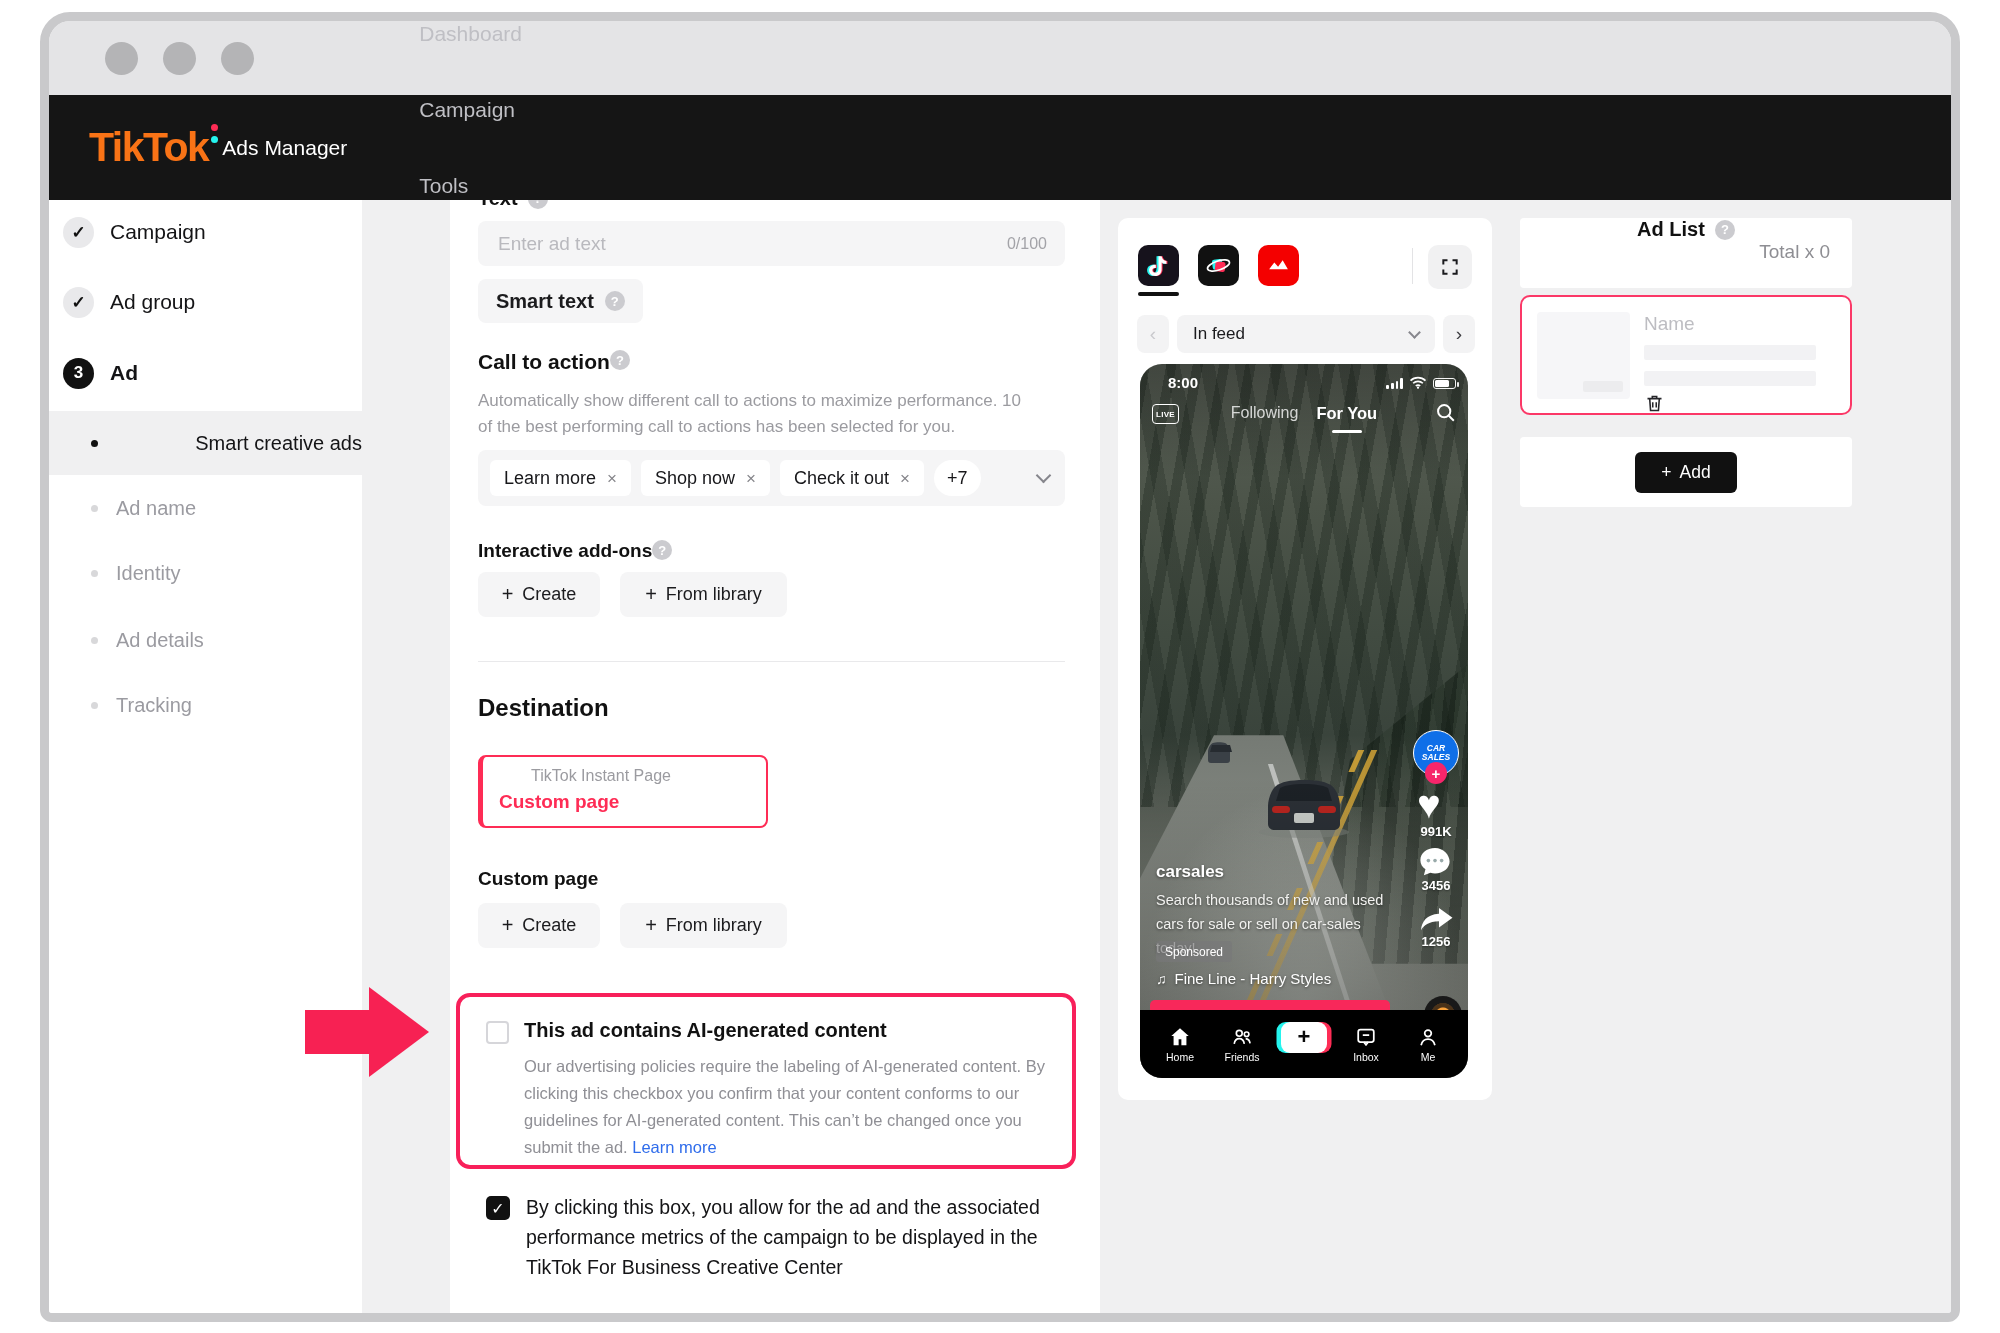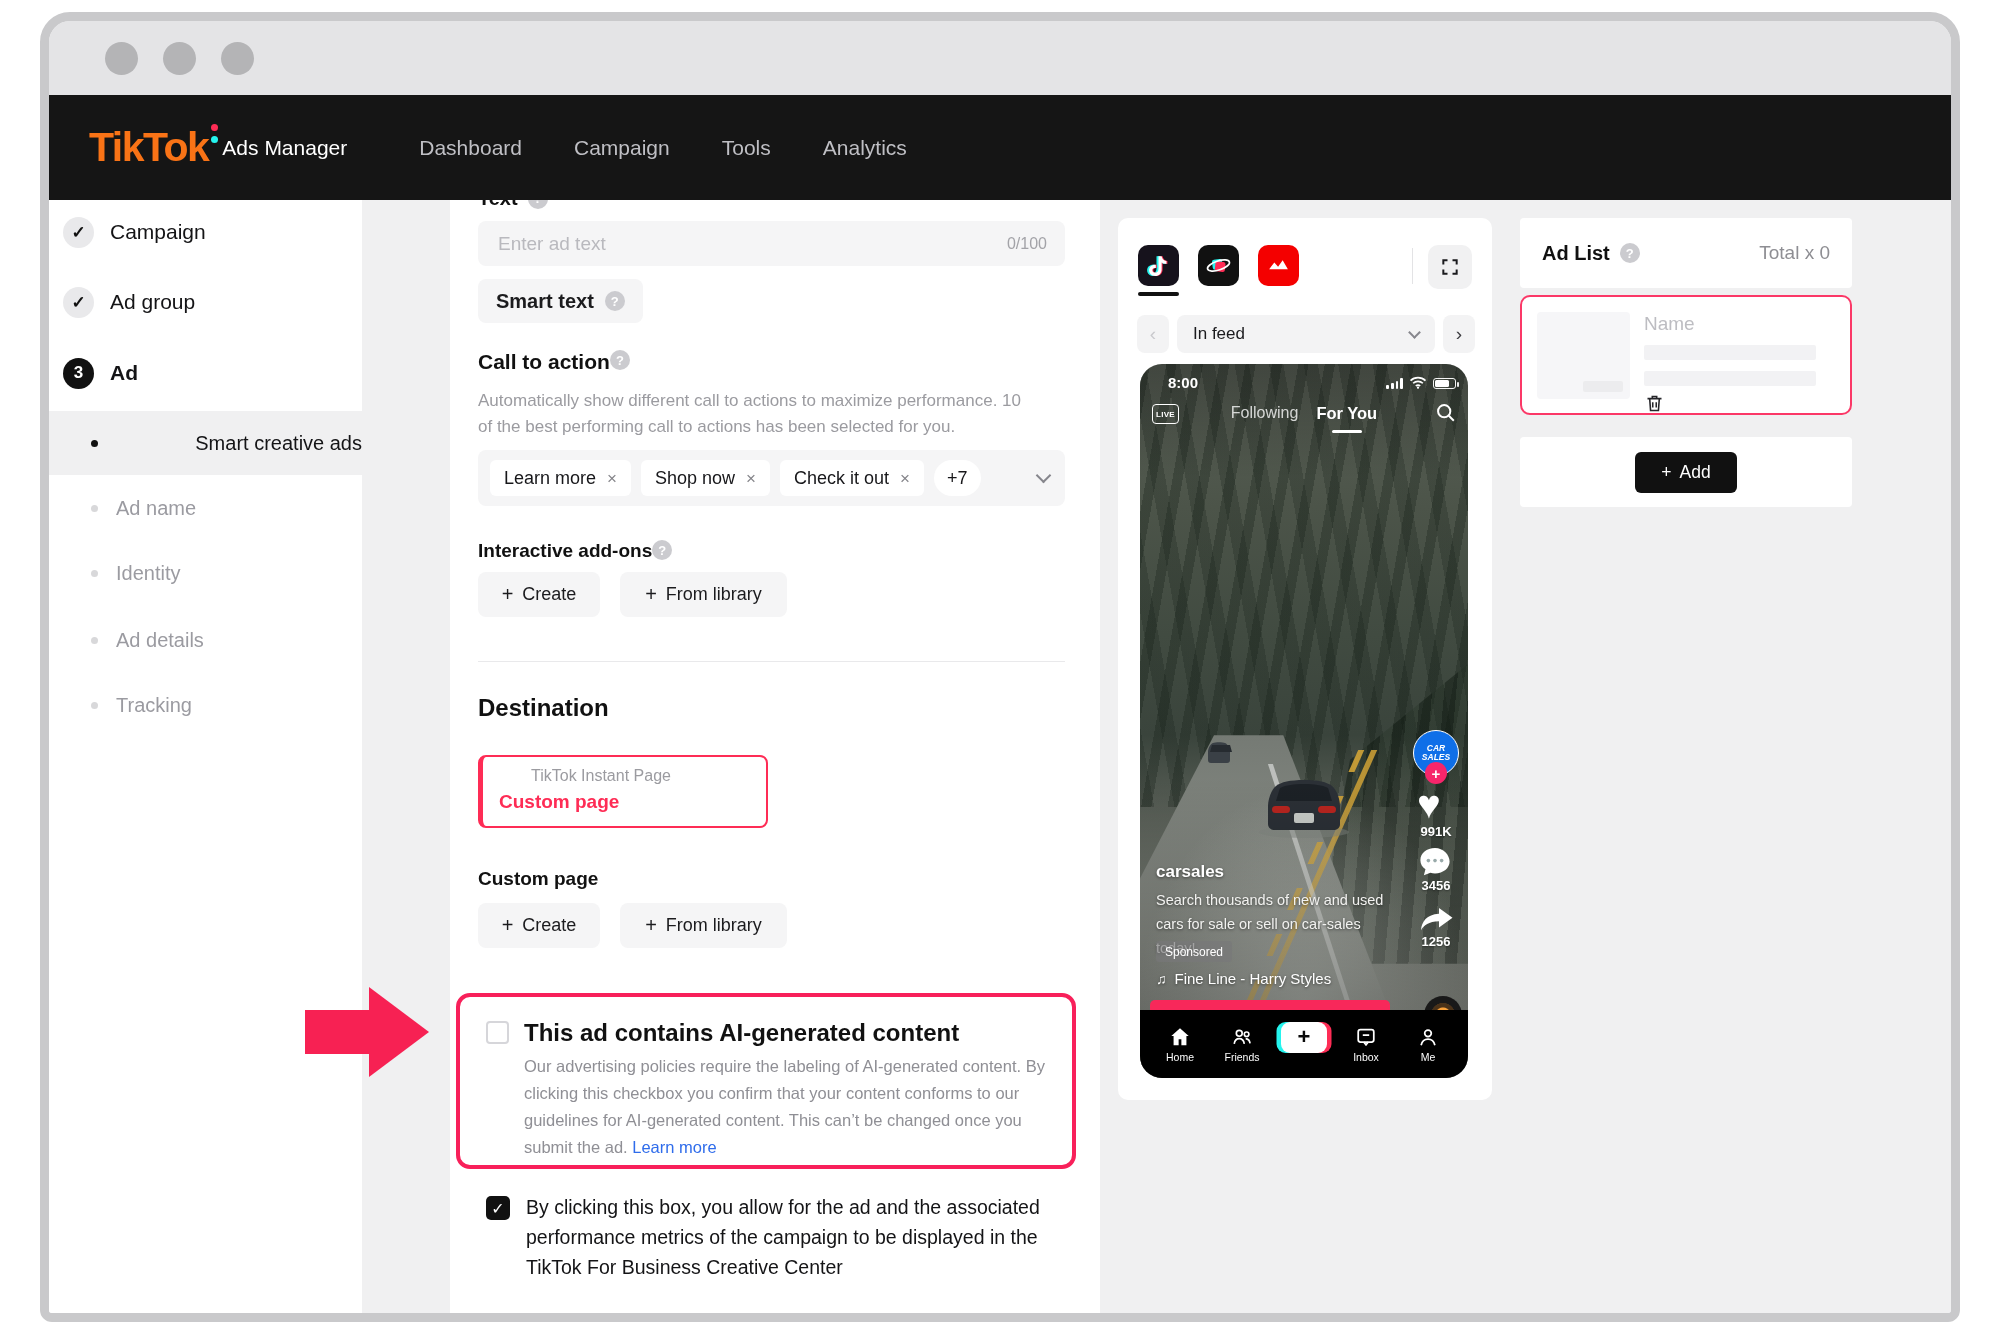--- a/index.html
+++ b/index.html
@@ -13,21 +13,21 @@
   .win-dot{width:33px;height:33px;border-radius:50%;background:#b4b4b6;}
 
   
   .navbar{height:105px;background:#151515;display:flex;align-items:center;padding:0 40px;}
   .brand{color:#f97316;font-size:41px;font-weight:bold;letter-spacing:-1.5px;display:flex;align-items:flex-start;}
   .brand-colon{display:inline-flex;flex-direction:column;gap:5px;margin-left:3px;}
   .brand-colon i{width:7px;height:7px;border-radius:50%;}
   .brand-colon .c1{background:#fe2c55;}
   .brand-colon .c2{background:#25f4ee;}
   .product{color:#fff;font-size:21px;margin-left:4px;font-weight:400;}
-  .navlinks{display:flex;gap:52px;margin-left:72px;}
+  .navlinks{display:flex;gap:52px;margin-left:72px;flex-direction:column;}
   .navlink{color:#bfbfc4;font-size:21px;cursor:pointer;}
 
   
   .content{position:absolute;top:179px;left:0;right:0;bottom:0;background:#f0f0f1;}
 
   
   .sidebar{position:absolute;left:0;top:0;width:313px;height:100%;background:#fff;}
   .step{position:absolute;left:0;width:100%;height:46px;display:flex;align-items:center;}
   .step-campaign{top:9px;} .step-adgroup{top:79px;} .step-ad{top:150px;}
   .step-circle{width:31px;height:31px;border-radius:50%;margin-left:14px;margin-right:16px;
@@ -84,21 +84,21 @@
   .dest-title{font-size:16px;color:#9b9ba0;margin-left:32px;}
   .dest-value{font-size:19px;font-weight:700;color:#fe2c55;margin-top:6px;}
   .cp-label{top:668px;left:28px;font-size:19px;}
   .b-create2{top:703px;left:28px;width:122px;}
   .b-lib2{top:703px;left:170px;width:167px;}
 
   .ai-box{position:absolute;top:793px;left:6px;width:620px;height:176px;background:#fff;
     border:4px solid #f8205a;border-radius:14px;}
   .ai-check{position:absolute;left:26px;top:24px;width:23px;height:23px;border:2px solid #d6d6da;
     border-radius:4px;background:#fff;cursor:pointer;}
-  .ai-label{position:absolute;left:64px;top:22px;font-size:24px;font-weight:700;color:#111;}
+  .ai-label{position:absolute;left:64px;top:22px;font-size:20px;font-weight:700;color:#111;}
   .ai-desc{position:absolute;left:64px;top:56px;width:528px;font-size:16.5px;line-height:27px;color:#8f8f95;}
   .link-blue{color:#2f6ceb;cursor:pointer;}
 
   .consent-check{position:absolute;left:36px;top:996px;width:24px;height:24px;background:#111;border-radius:5px;
     color:#fff;display:flex;align-items:center;justify-content:center;font-size:16px;cursor:pointer;}
   .consent-text{position:absolute;left:76px;top:992px;width:525px;font-size:19.5px;line-height:30px;color:#141416;}
 
   
   .arrow-shaft{position:absolute;left:256px;top:810px;width:72px;height:44px;background:#f72153;}
   .arrow-head{position:absolute;left:320px;top:787px;width:0;height:0;
@@ -189,21 +189,21 @@
 
   .phone-nav{position:absolute;left:0;right:0;bottom:0;height:68px;background:#000;display:flex;
     align-items:center;justify-content:space-between;padding:0 14px;}
   .pn-item{display:flex;flex-direction:column;align-items:center;gap:3px;width:52px;}
   .pn-label{color:#fdfdfd;font-size:10.5px;}
   .pn-plus{width:46px;height:31px;background:#fff;border-radius:9px;display:flex;align-items:center;justify-content:center;
     color:#0b0b0b;font-size:22px;font-weight:700;box-shadow:-4.5px 0 0 #25f4ee,4.5px 0 0 #fe2c55;margin-bottom:14px;}
 
   
   .adlist-header{position:absolute;left:1471px;top:18px;width:332px;height:70px;background:#fff;border-radius:4px;
-    display:flex;align-items:center;padding:0 22px;}
+    display:flex;align-items:center;padding:0 22px;flex-direction:column;}
   .al-title{font-size:20px;font-weight:700;color:#111;display:flex;align-items:center;gap:10px;}
   .al-total{margin-left:auto;font-size:19px;color:#8e8e93;}
   .adlist-card{position:absolute;left:1471px;top:95px;width:332px;height:120px;background:#fff;
     border:2.5px solid #fb3867;border-radius:10px;cursor:pointer;}
   .al-thumb{position:absolute;left:15px;top:15px;width:93px;height:87px;background:#f6f6f8;border-radius:4px;}
   .al-thumb i{position:absolute;right:7px;bottom:7px;width:40px;height:11px;background:#ececee;border-radius:2px;}
   .al-name{position:absolute;left:122px;top:16px;font-size:19px;color:#bdbdc2;}
   .al-bar{position:absolute;left:122px;width:172px;height:15px;background:#f2f2f4;border-radius:2px;}
   .al-bar1{top:48px;} .al-bar2{top:74px;}
   .al-trash{position:absolute;left:122px;top:95px;cursor:pointer;}

